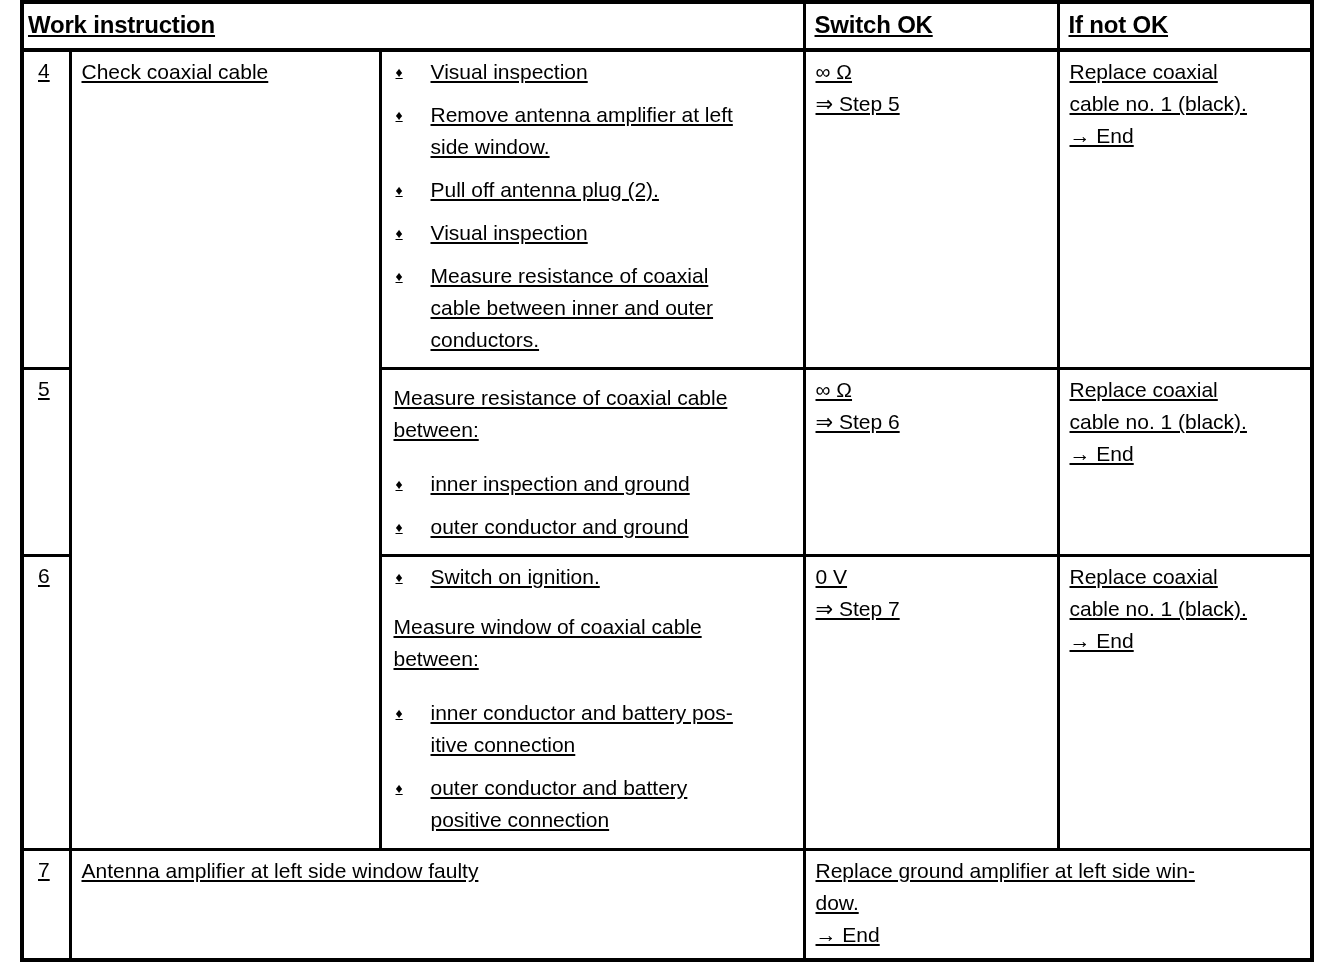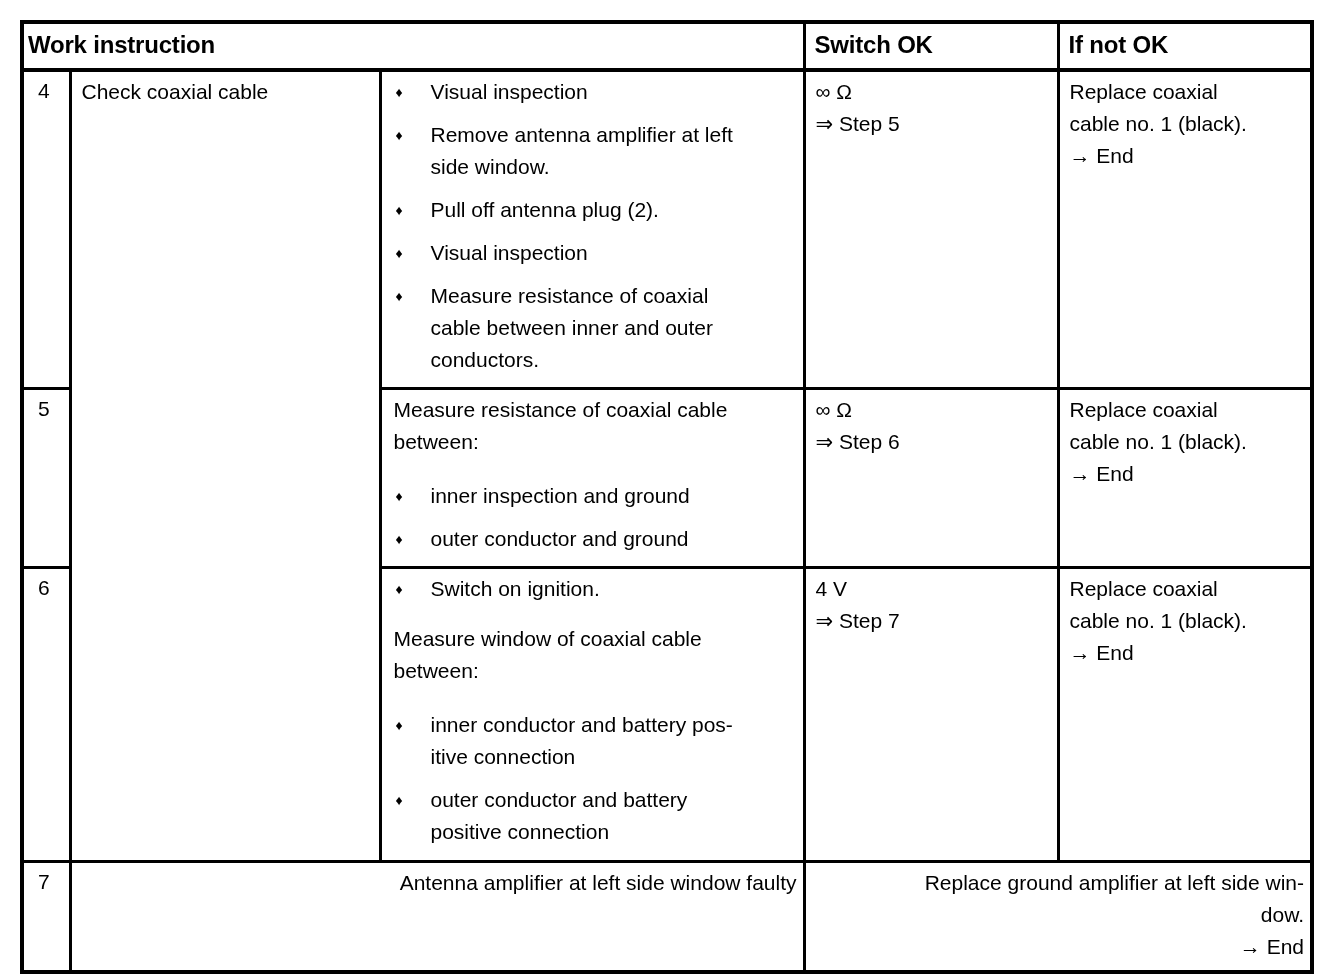--- a/index.html
+++ b/index.html
@@ -2,21 +2,21 @@
 <html><head>
 <meta charset="utf-8">
 <style>
   * { margin: 0; padding: 0; box-sizing: border-box; }
   html, body { background: #ffffff; }
   body {
     width: 1328px; height: 978px;
     font-family: "Liberation Sans", "DejaVu Sans", sans-serif;
     color: #000; overflow: hidden;
   }
-  .page { padding: 20px 0 0 20px; }
+  .page { padding: 0 0 0 20px; text-decoration: underline; }
 
   table.wtab {
     border-collapse: collapse;
     table-layout: fixed;
     width: 1290px;
     border: 4px solid #000;
   }
   col.c1 { width: 48px; }
   col.c2 { width: 310px; }
   col.c3 { width: 424px; }
@@ -42,28 +42,28 @@
 
   tr.r4 { height: 312px; }
   tr.r5 { height: 178px; }
   tr.r6 { height: 294px; }
   tr.r7 { height: 110px; }
 
   td.num  { padding: 3px 2px 0 14px; }
   td.task { padding: 4px 6px 0 10px; }
   td.proc { padding: 4px 4px 0 12px; }
   td.res  { padding: 4px 6px 0 10px; white-space: pre-line; }
-  td.wide { padding: 4px 6px 0 10px; white-space: pre-line; text-align: right; }
+  td.wide { padding: 4px 6px 0 10px; white-space: pre-line; }
 
   .bi { display: flex; margin-bottom: 11px; }
   .bm { flex: 0 0 37px; font-size: 14px; line-height: 32px; padding-left: 2px; }
   .bt { white-space: pre-line; flex: 1 1 auto; }
 
   .intro { white-space: pre-line; margin: 18px 0 22px 0; }
-  .intro.top { margin-top: 0; }
+  .intro.top { margin-top: 8px; }
 </style>
 </head>
 <body>
 
 <div class="page">
   <table class="wtab">
     <colgroup>
         <col class="c1">
         <col class="c2">
         <col class="c3">
@@ -147,21 +147,21 @@
             <span class="bm">♦</span>
             <span class="bt">inner conductor and battery pos-
 itive connection</span>
           </div>
           <div class="bi">
             <span class="bm">♦</span>
             <span class="bt">outer conductor and battery
 positive connection</span>
           </div>
         </td>
-        <td class="res">4 V
+        <td class="res">0 V
 ⇒ Step 7</td>
         <td class="res">Replace coaxial
 cable no. 1 (black).
 → End</td>
       </tr>
 
       <tr class="r7">
         <td class="num">7</td>
         <td class="wide" colspan="2">Antenna amplifier at left side window faulty</td>
         <td class="wide" colspan="2">Replace ground amplifier at left side win-

